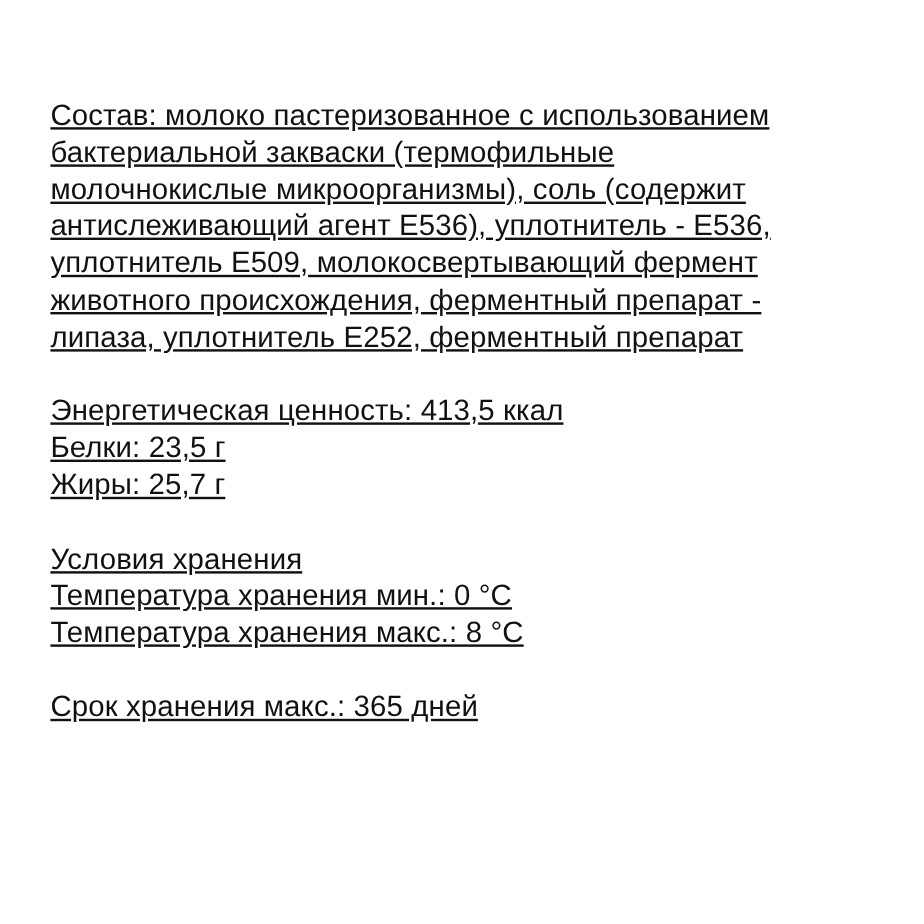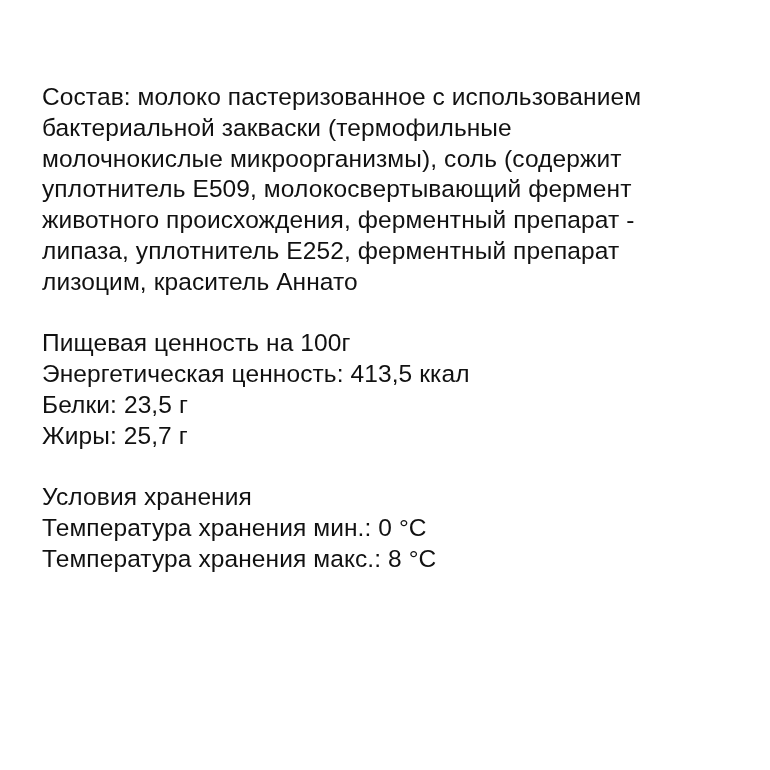--- a/index.html
+++ b/index.html
@@ -23,44 +23,47 @@
       line-height: 30.8px;
       color: #111111;
       letter-spacing: 0.1px;
     }
     .section {
       margin: 0 0 30.8px 0;
     }
     .line {
       display: block;
       white-space: nowrap;
+      text-decoration: underline;
     }
   </style>
 </head>
 <body>
 
 <div class="doc">
 
   <div class="section">
     <span class="line">Состав: молоко пастеризованное с использованием</span>
     <span class="line">бактериальной закваски (термофильные</span>
     <span class="line">молочнокислые микроорганизмы), соль (содержит</span>
+    <span class="line">антислеживающий агент E536), уплотнитель - E536,</span>
     <span class="line">уплотнитель E509, молокосвертывающий фермент</span>
     <span class="line">животного происхождения, ферментный препарат -</span>
     <span class="line">липаза, уплотнитель E252, ферментный препарат</span>
-    <span class="line">лизоцим, краситель Аннато</span>
   </div>
 
   <div class="section">
-    <span class="line">Пищевая ценность на 100г</span>
     <span class="line">Энергетическая ценность: 413,5 ккал</span>
     <span class="line">Белки: 23,5 г</span>
     <span class="line">Жиры: 25,7 г</span>
   </div>
 
   <div class="section">
     <span class="line">Условия хранения</span>
     <span class="line">Температура хранения мин.: 0 °C</span>
     <span class="line">Температура хранения макс.: 8 °C</span>
   </div>
 
+  <div class="section">
+    <span class="line">Срок хранения макс.: 365 дней</span>
+  </div>
 
 </div>
 
 </body></html>

